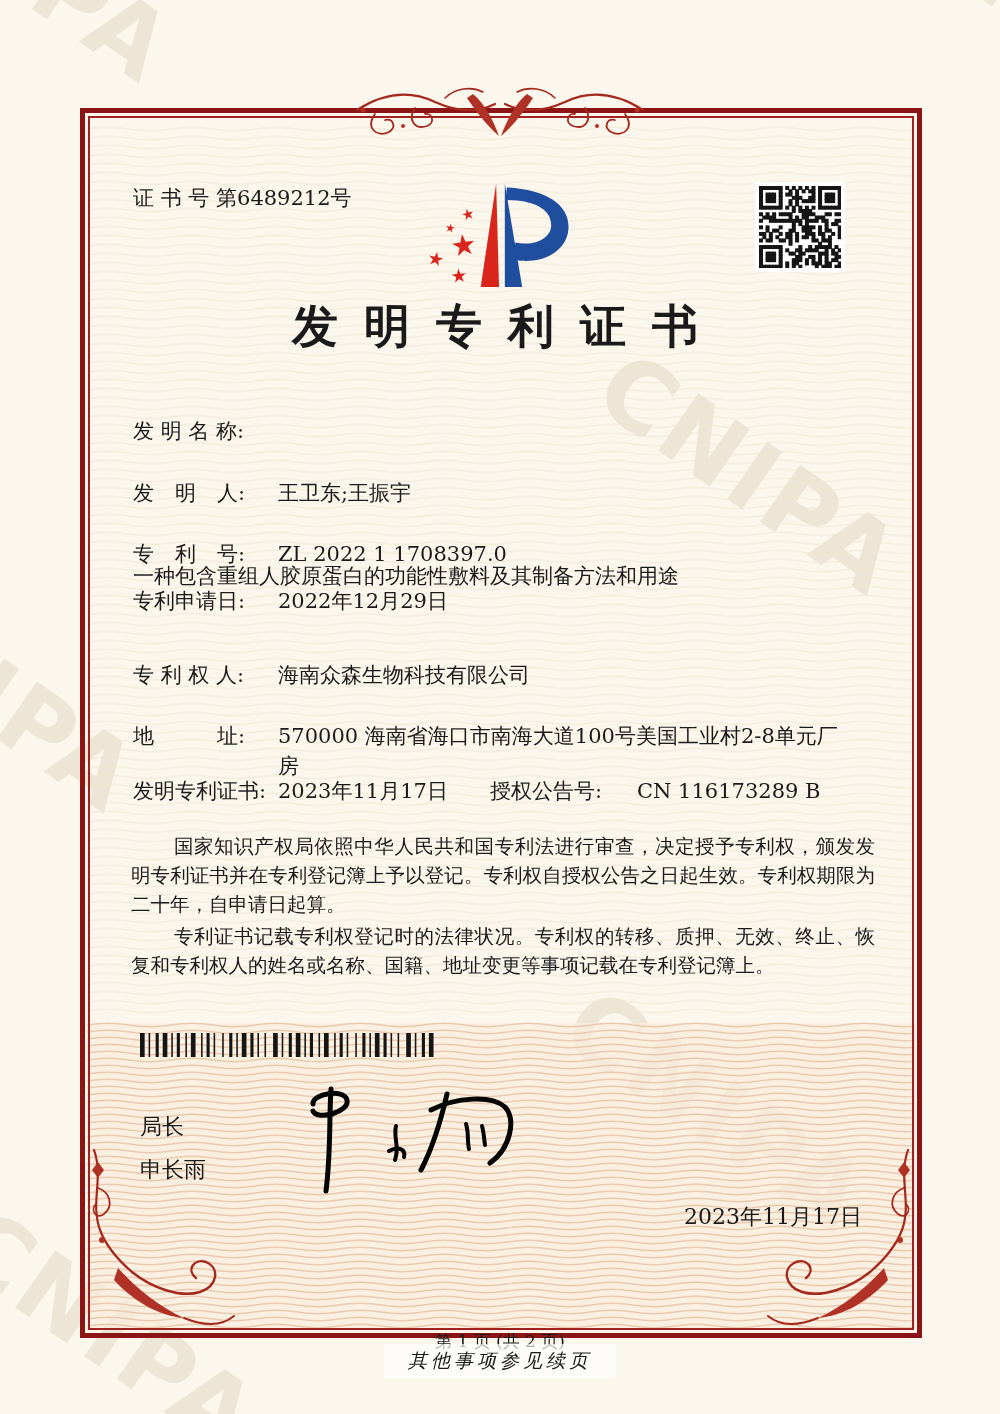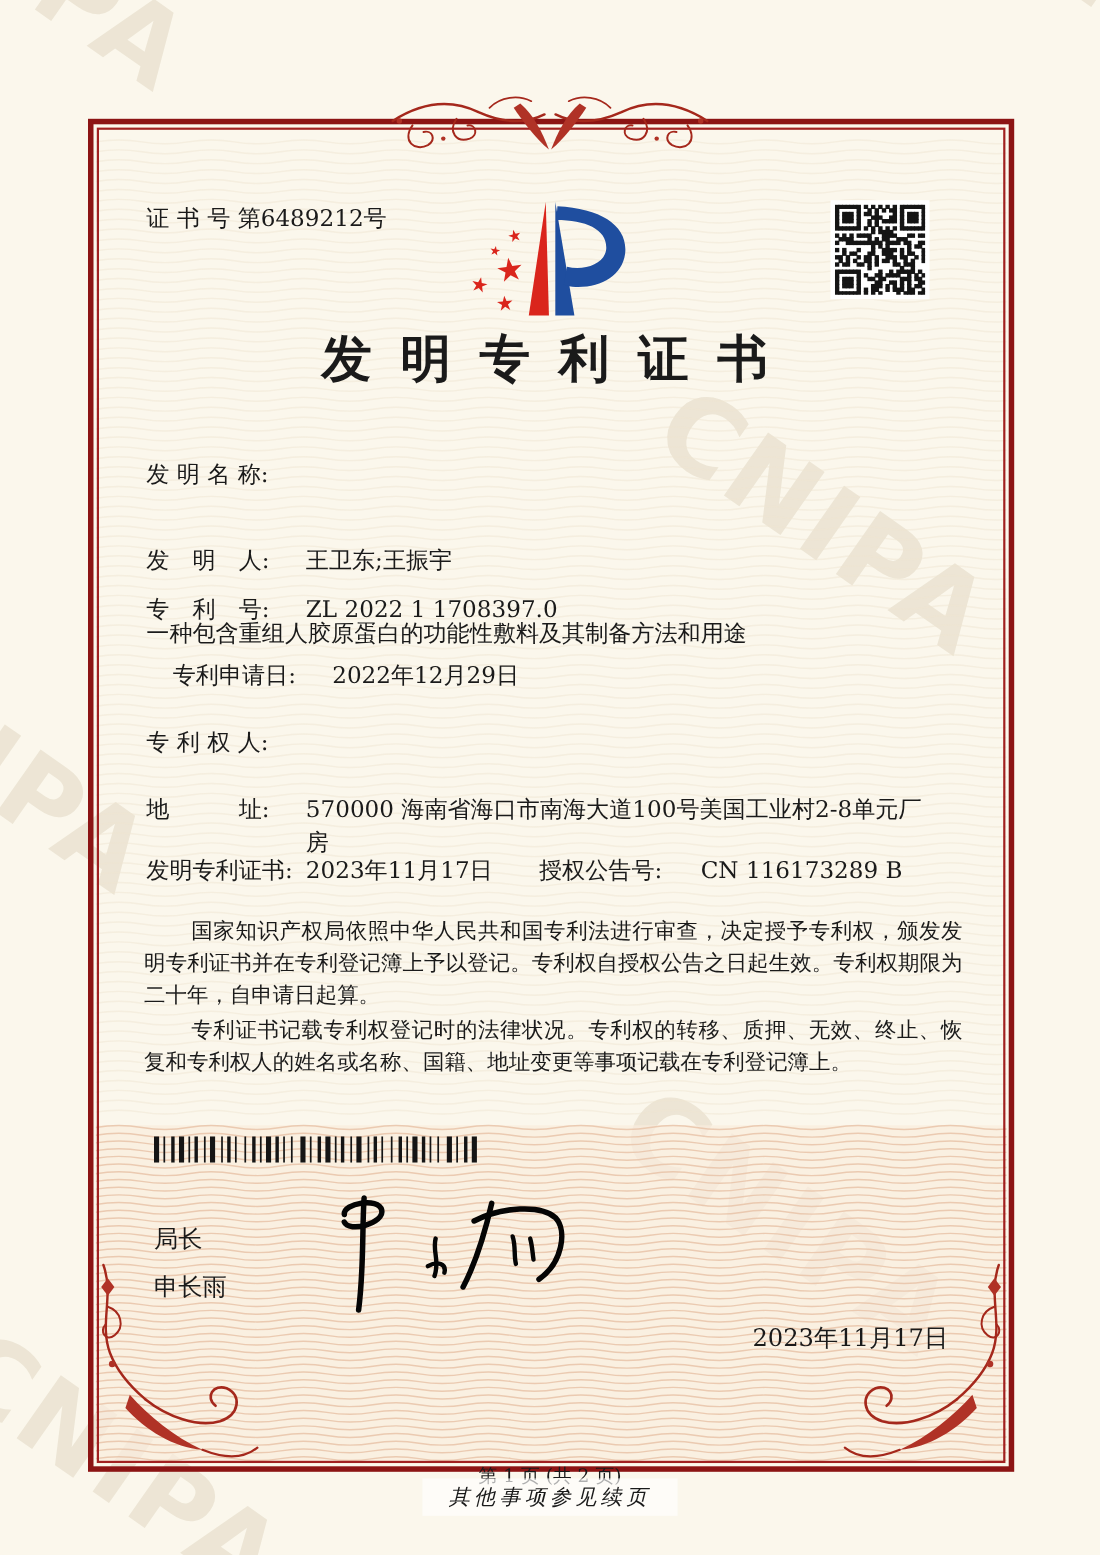--- a/index.html
+++ b/index.html
@@ -590,34 +590,35 @@
         <rect x="19.68" y="78.72" width="4" height="4" fill="#151515"></rect>
       </svg>
   </div>
 
   <div class="title">发明专利证书</div>
 
   <div class="field-row" style="top:416px;flex-direction:column;">
     <span class="flabel">发 明 名 称:</span>
     <span class="fvalue">一种包含重组人胶原蛋白的功能性敷料及其制备方法和用途</span>
   </div>
-  <div class="field-row" style="top:478px;margin-top:16px;">
+  <div class="field-row" style="top:478px;">
     <span class="flabel">发　明　人:</span>
     <span class="fvalue">王卫东;王振宇</span>
   </div>
   <div class="field-row" style="top:539px;">
     <span class="flabel">专　利　号:</span>
     <span class="fvalue">ZL 2022 1 1708397.0</span>
   </div>
-  <div class="field-row" style="top:599px;margin-left:24px;">
+  <div class="field-row" style="top:586px;">
     <span class="flabel">专利申请日:</span>
     <span class="fvalue">2022年12月29日</span>
   </div>
   <div class="field-row" style="top:660px;">
     <span class="flabel">专 利 权 人:</span>
+    <span class="fvalue">海南众森生物科技有限公司</span>
   </div>
   <div class="field-row" style="top:721px;">
     <span class="flabel">地　　　址:</span>
     <span class="fvalue addr-value">570000 海南省海口市南海大道100号美国工业村2-8单元厂房</span>
   </div>
   <div class="field-row" style="top:776px; position:absolute;">
     <span class="flabel">发明专利证书:</span>
     <span class="fvalue" style="flex:0 0 210px;">2023年11月17日</span>
     <span class="grant-group2">
       <span class="flabel">授权公告号:</span>

